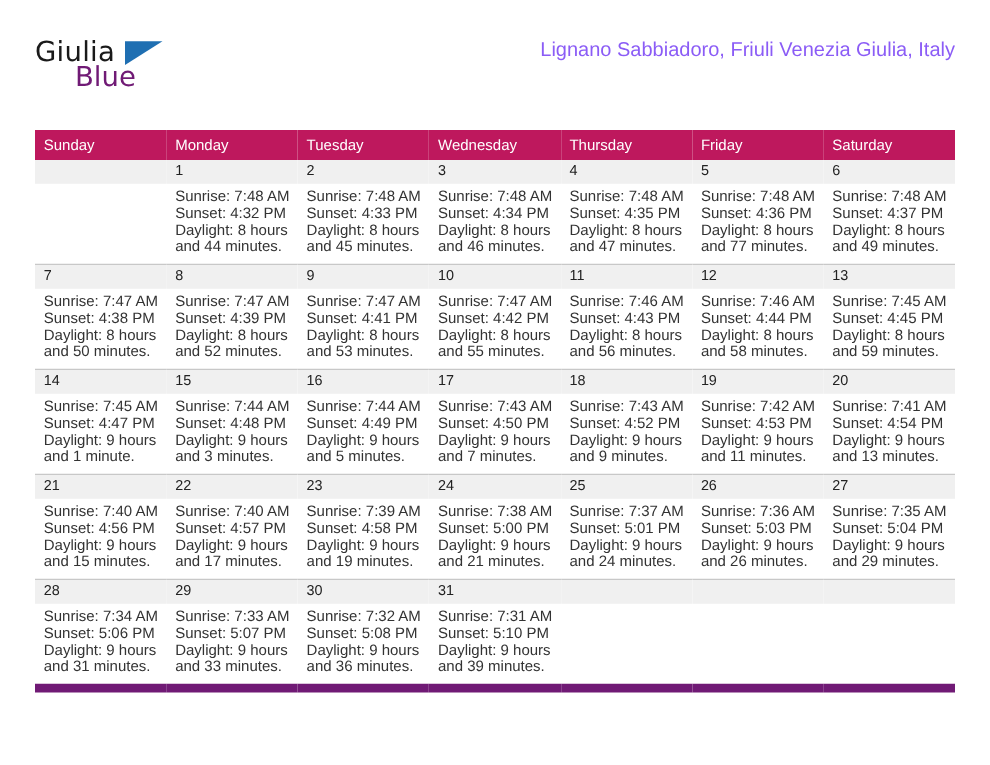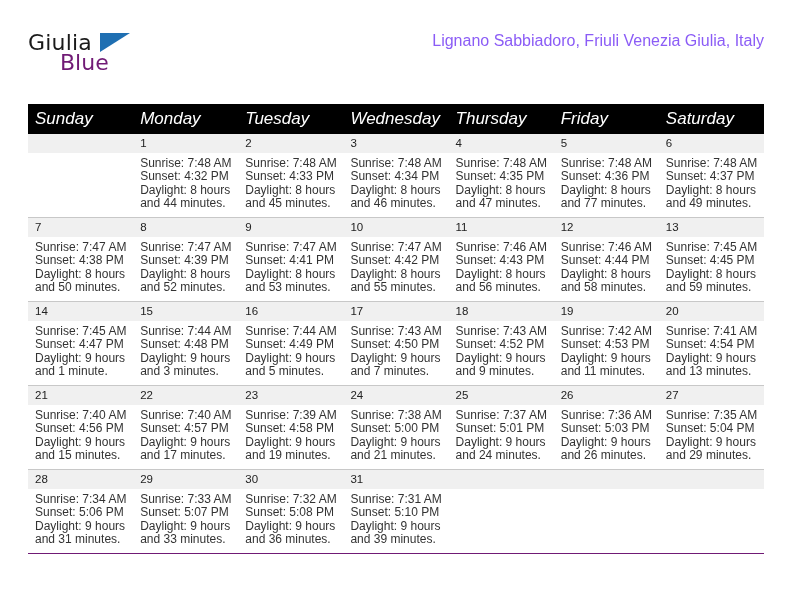--- a/index.html
+++ b/index.html
@@ -89,42 +89,41 @@
   .calendar {
     position: absolute;
     left: 28px;
     top: 104px;
     width: 736px;
     border-collapse: collapse;
     table-layout: fixed;
   }
 
   .calendar th {
-    background: #000000;
+    background: #be185d;
     color: #ffffff;
-    font-size: 17px;
+    font-size: 12px;
     font-weight: normal;
     text-align: left;
     padding: 5px 0 5px 7px;
     height: 11px;
     border: none;
-    font-style: italic;
   }
 
   .calendar td {
     vertical-align: top;
     padding: 0;
     border: none;
     border-bottom: 1px solid #c8c8c8;
     height: 83px;
     background: #ffffff;
   }
 
   .calendar tr.week:last-child td {
-    border-bottom: 1px solid #701a75;
+    border-bottom: 7px solid #701a75;
   }
 
   .daynum {
     background: #f0f0f0;
     font-size: 11.5px;
     color: #222222;
     padding: 3px 0 3px 7px;
     height: 13px;
     line-height: 13px;
   }

